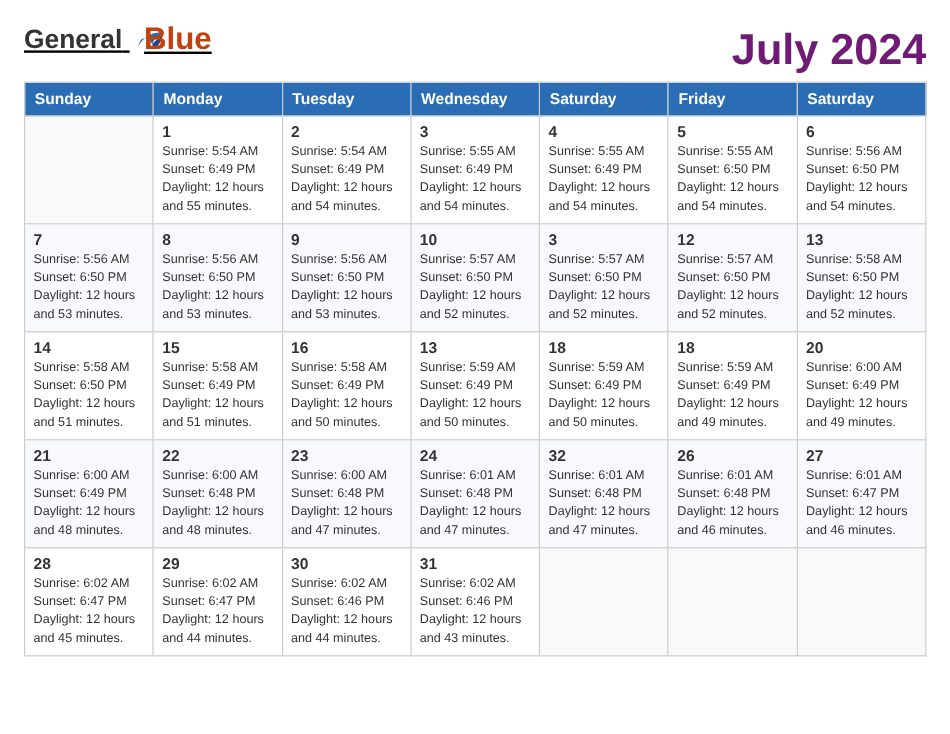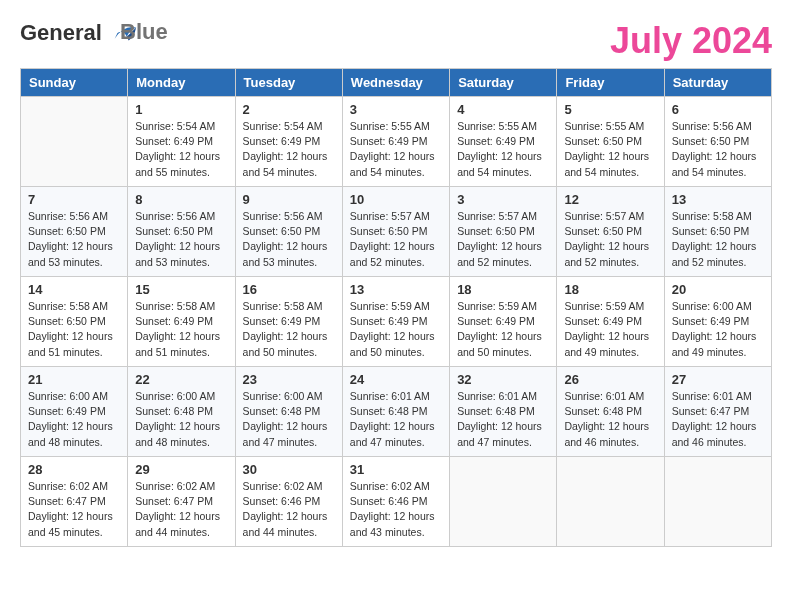--- a/index.html
+++ b/index.html
@@ -12,33 +12,34 @@
     }
     .header {
       display: flex;
       justify-content: space-between;
       align-items: flex-start;
       margin-bottom: 6px;
     }
     .logo {
       display: flex;
       align-items: center;
+      text-decoration: underline;
     }
     .logo-icon {
       width: 28px;
       height: 28px;
       margin-left: 2px;
     }
     .title-section {
       text-align: right;
     }
     .month-year {
       font-size: 36px;
       font-weight: bold;
-      color: #ec4899;
+      color: #701a75;
     }
     .location {
       font-size: 15px;
       color: #333;
       font-weight: normal;
     }
     table {
       width: 100%;
       border-collapse: collapse;
       table-layout: fixed;
@@ -84,21 +85,21 @@
   <div class="logo">
     <div>
       <div style="display:flex;align-items:center;">
         <div style="font-size:22px;font-weight:bold;line-height:1.1;">
           <span style="color:#333;">General</span>
           <svg class="logo-icon" viewBox="0 0 30 30" style="display:inline-block;vertical-align:middle;">
             <path d="M5 20 Q15 5 28 8 Q20 12 18 18 Q14 10 8 14 Z" fill="#2a6db5"></path>
             <path d="M18 18 Q22 14 28 8 Q26 18 20 22 Z" fill="#1a4a8a"></path>
           </svg>
         </div>
-        <div style="font-size:22px;font-weight:bold;color:#737373;line-height:1.1;margin-top:-4px;margin-left:-18px;">Blue</div>
+        <div style="font-size:26px;font-weight:bold;color:#c2410c;line-height:1.1;margin-top:-4px;margin-left:-18px;">Blue</div>
       </div>
     </div>
   </div>
   <div class="title-section">
     <div class="month-year">July 2024</div>
   </div>
 </div>
 
 <table>
   <thead>

